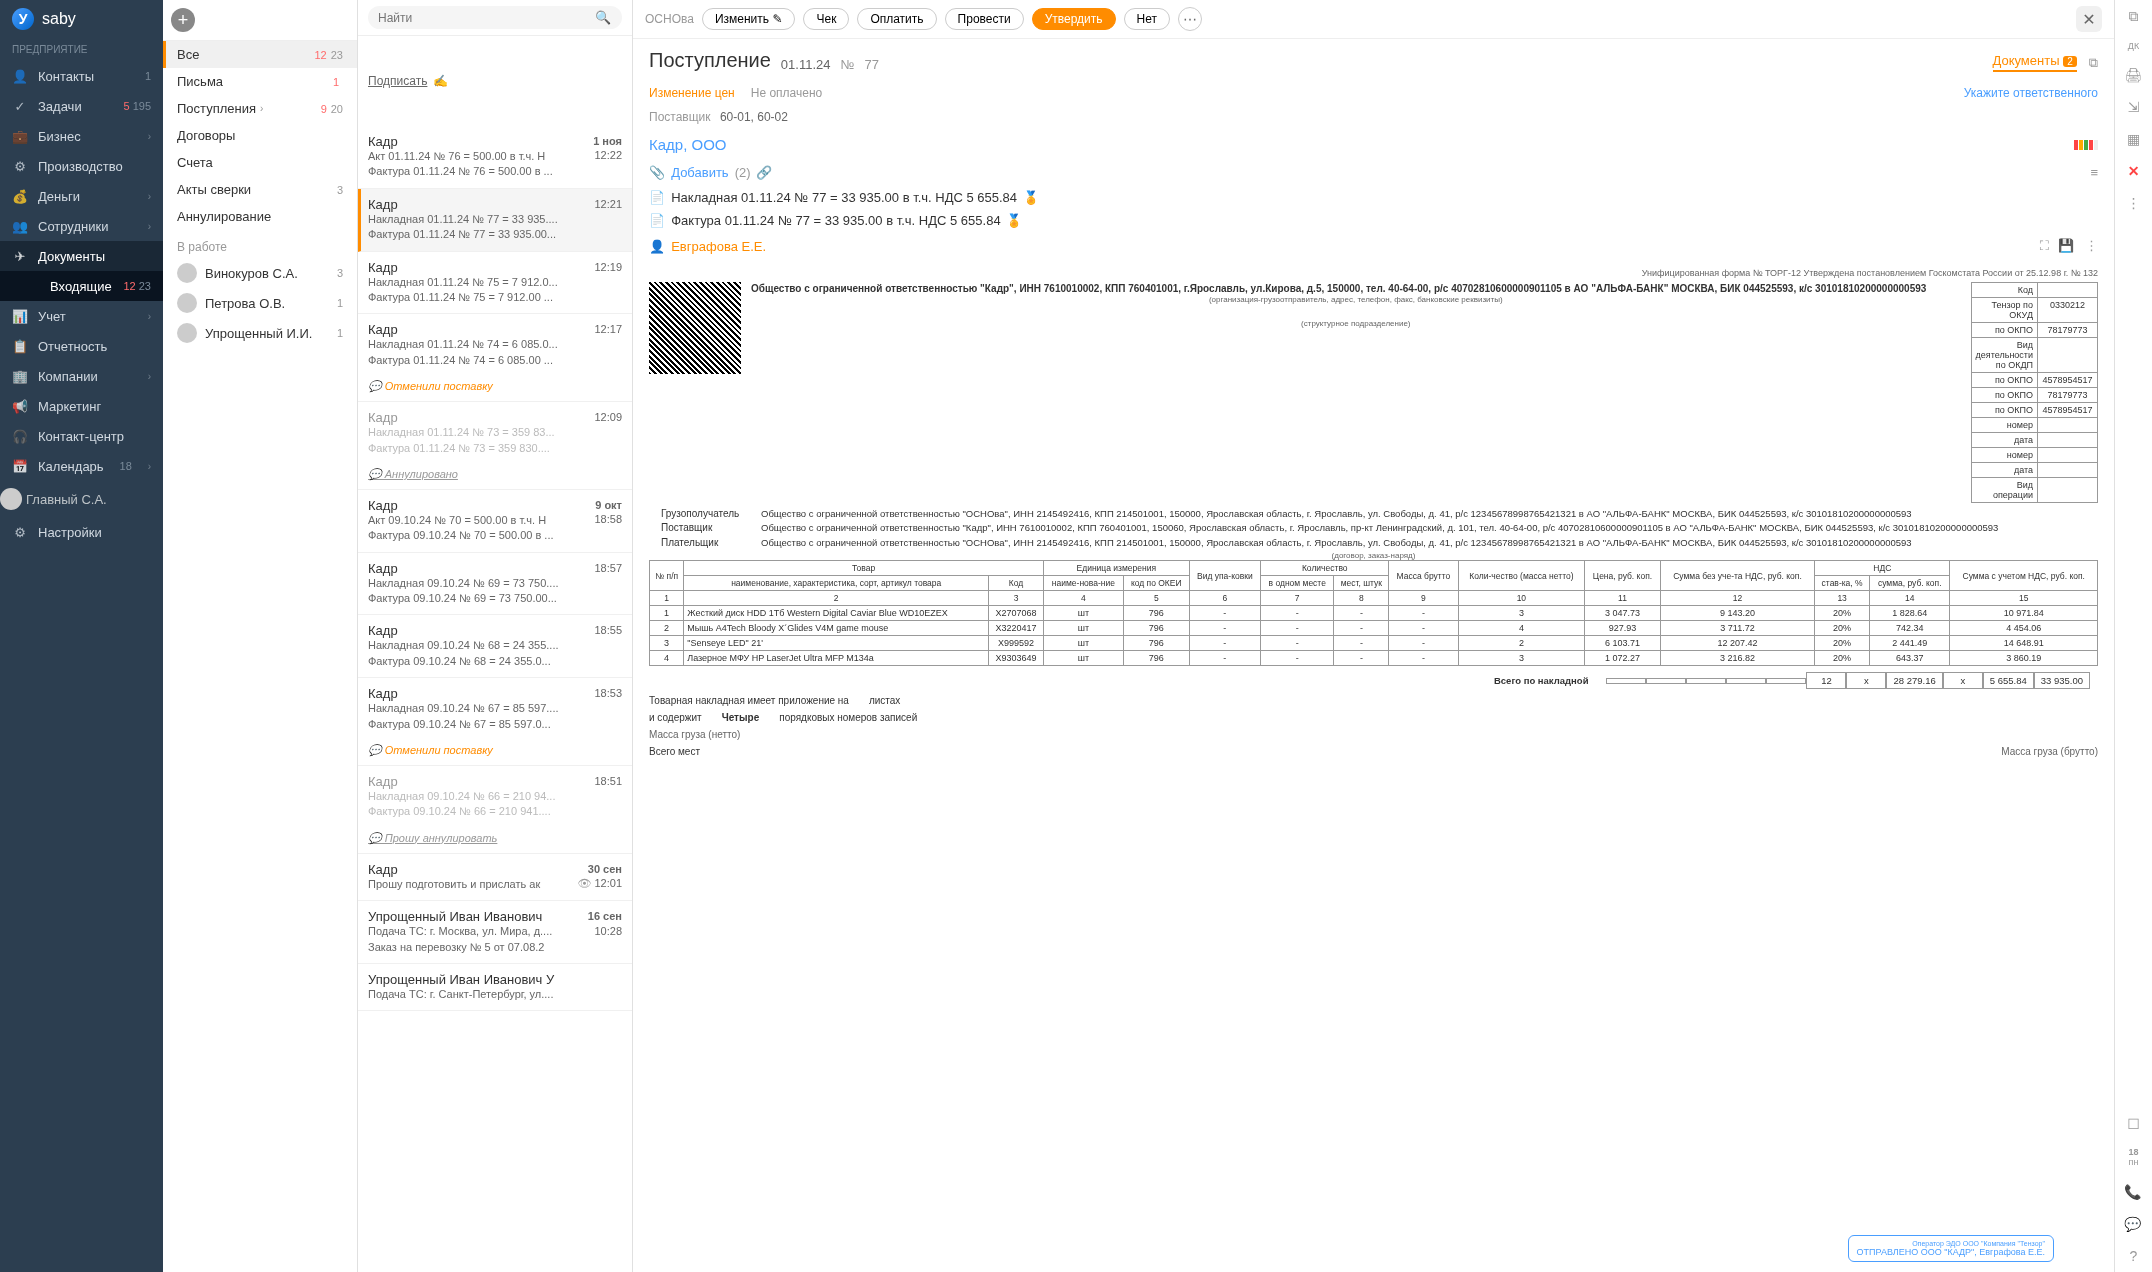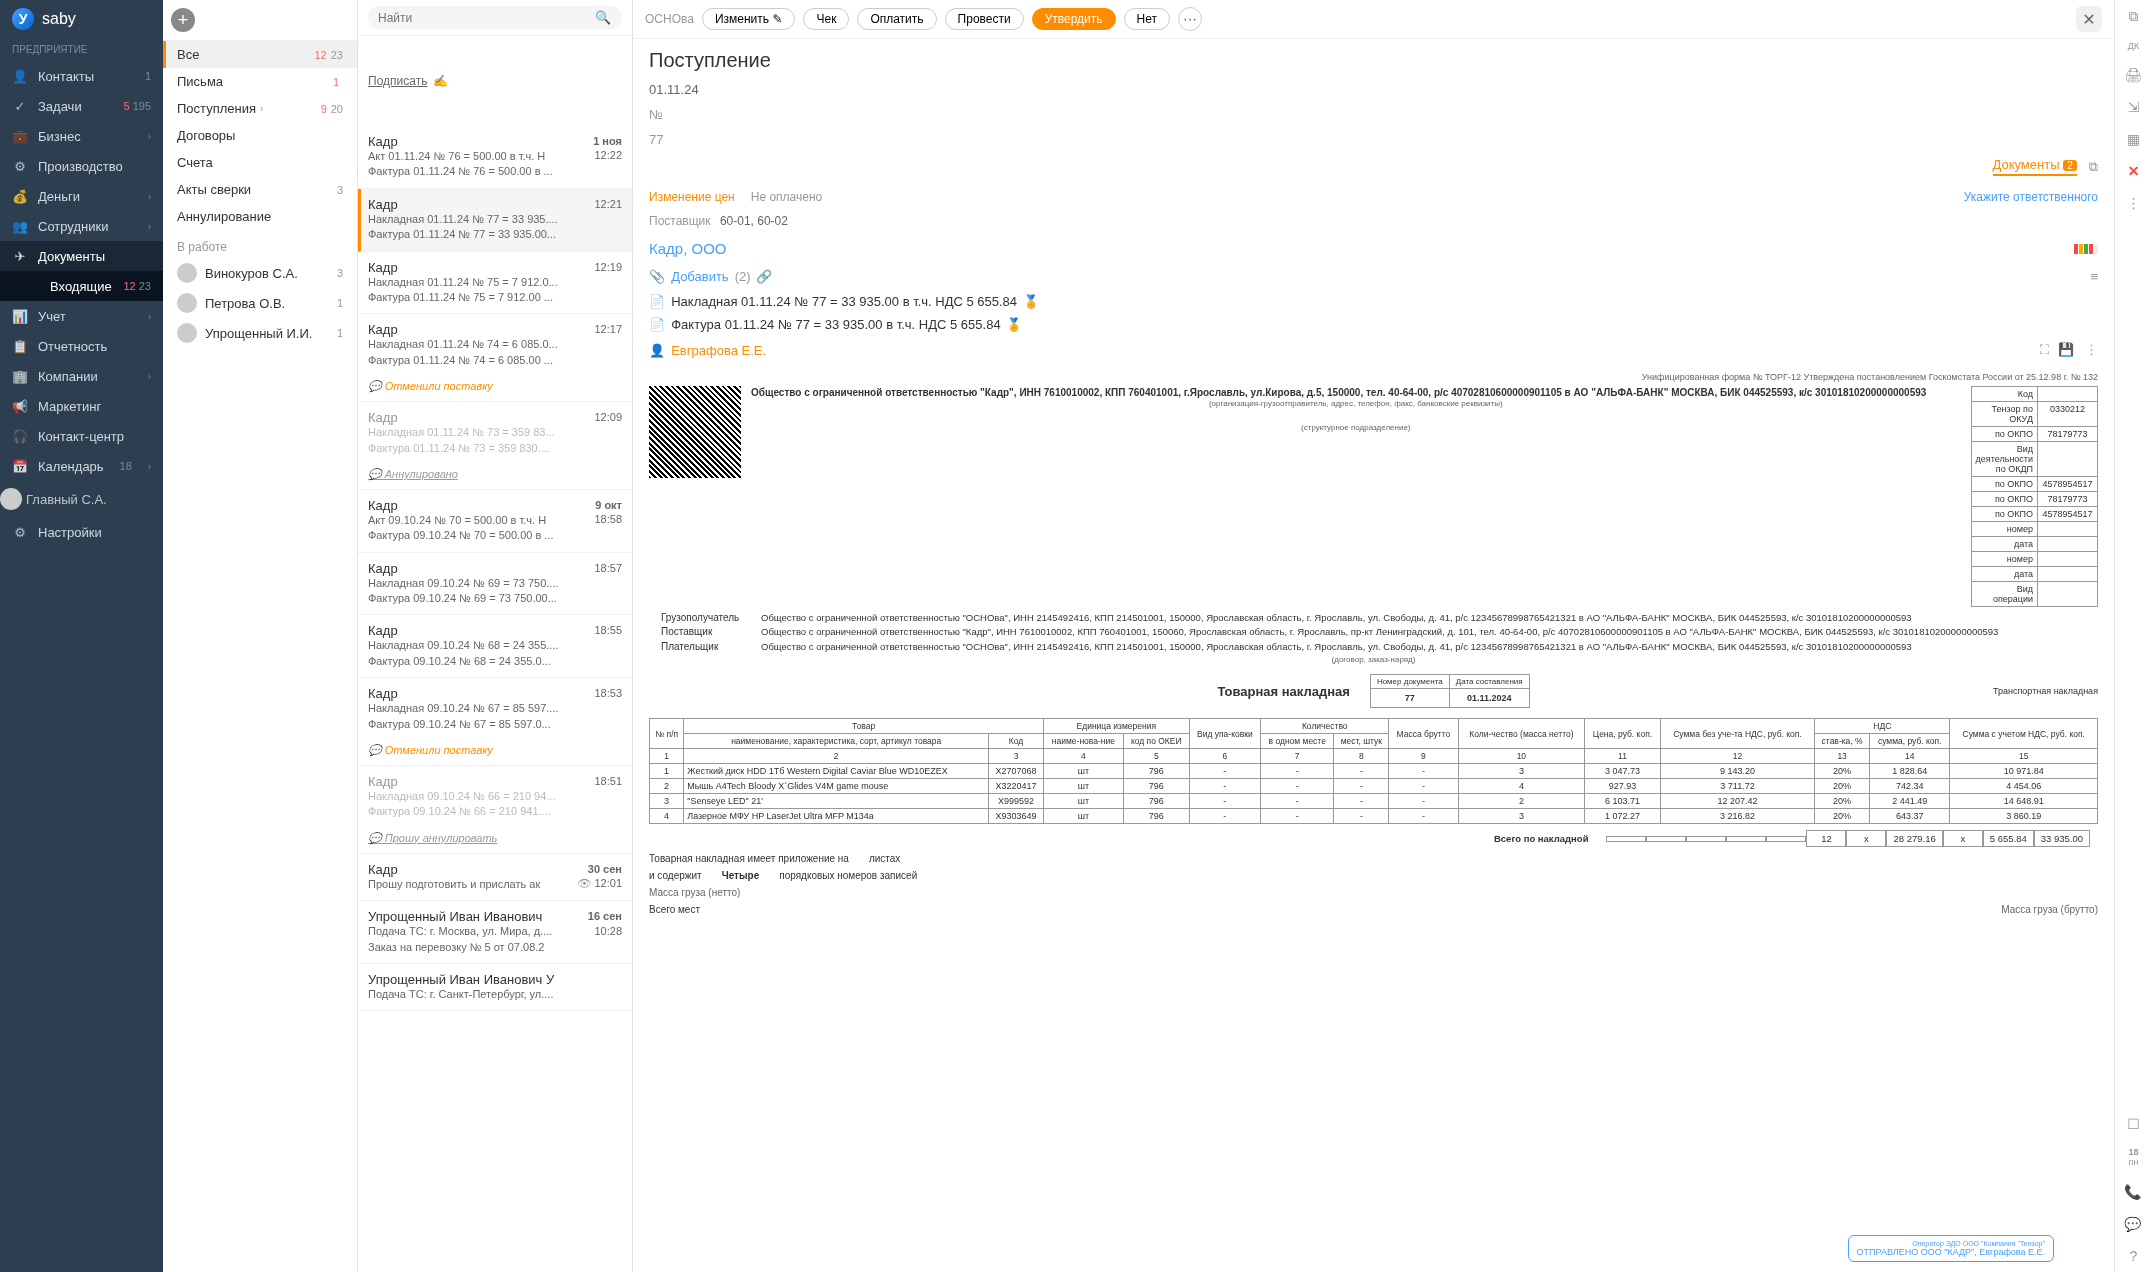--- a/index.html
+++ b/index.html
@@ -54,21 +54,21 @@
 .li-status.gray{color:#999;text-decoration:underline;}
 .eye-icon{color:#999;font-size:11px;margin-right:3px;}
 
 
 .col4 { flex:1;display:flex;flex-direction:column;overflow:hidden;background:#fff;}
 .detail-header { display:flex;align-items:center;padding:6px 12px;gap:8px;border-bottom:1px solid #eee;}
 .dh-org{color:#999;font-size:12px;}
 .btn{border:1px solid #ccc;border-radius:14px;padding:3px 12px;font-size:12px;background:#fff;cursor:pointer;}
 .btn.orange{background:#ff8c00;color:#fff;border-color:#ff8c00;}
 .btn-icon{width:24px;height:24px;border:1px solid #ccc;border-radius:50%;display:inline-flex;align-items:center;justify-content:center;font-size:14px;color:#666;cursor:pointer;}
-.detail-title-row { padding:10px 16px;display:flex;align-items:flex-start;gap:10px;flex-direction:column;}
+.detail-title-row { padding:10px 16px;display:flex;align-items:flex-end;gap:10px;}
 .detail-title { font-size:20px;font-weight:500;}
 .detail-date { font-size:13px;color:#666;}
 .detail-num { font-size:13px;color:#999;}
 .tabs-right{margin-left:auto;display:flex;gap:12px;align-items:center;font-size:13px;}
 .tab-docs{color:#ff8c00;border-bottom:2px solid #ff8c00;padding-bottom:2px;}
 .tab-count{background:#ff8c00;color:#fff;border-radius:3px;padding:0 4px;font-size:10px;}
 .status-bar{display:flex;padding:4px 16px;gap:16px;font-size:12px;}
 .status-bar .warn{color:#ff8c00;}
 .status-bar .gray{color:#999;}
 .status-bar .link{color:#4a9eff;margin-left:auto;}
@@ -486,37 +486,20 @@
         </div>
       <div class="party-row">
           <div class="party-label">Поставщик</div>
           <div class="party-text">Общество с ограниченной ответственностью "Кадр", ИНН 7610010002, КПП 760401001, 150060, Ярославская область, г. Ярославль, пр-кт Ленинградский, д. 101, тел. 40-64-00, р/с 40702810600000901105 в АО "АЛЬФА-БАНК" МОСКВА, БИК 044525593, к/с 30101810200000000593</div>
         </div>
       <div class="party-row">
           <div class="party-label">Плательщик</div>
           <div class="party-text">Общество с ограниченной ответственностью "ОСНОва", ИНН 2145492416, КПП 214501001, 150000, Ярославская область, г. Ярославль, ул. Свободы, д. 41, р/с 12345678998765421321 в АО "АЛЬФА-БАНК" МОСКВА, БИК 044525593, к/с 30101810200000000593</div>
         </div>
       <div class="sub-label">(договор, заказ-наряд)</div>
-      <div class="waybill-title-row">
-        <span style="flex:1"></span>
-        <span class="waybill-title">Товарная накладная</span>
-        <table style="border-collapse:collapse;font-size:9px">
-          <tbody>
-              <tr>
-                <td class="num-box-hdr" style="border:1px solid #999;padding:2px 6px">Номер документа</td>
-                <td class="num-box-hdr" style="border:1px solid #999;padding:2px 6px">Дата составления</td>
-              </tr>
-          <tr>
-                <td style="border:1px solid #999;padding:4px 14px;font-weight:bold;text-align:center">77</td>
-                <td style="border:1px solid #999;padding:4px 14px;font-weight:bold;text-align:center">01.11.2024</td>
-              </tr>
-        </tbody>
-          </table>
-        <span style="flex:1;text-align:right;font-size:9px">Транспортная накладная</span>
-      </div>
       <table class="goods" id="goods">
           <thead>
             <tr>
               <th rowspan="2">№ п/п</th>
               <th colspan="2">Товар</th>
               <th colspan="2">Единица измерения</th>
               <th rowspan="2">Вид упа-ковки</th>
               <th colspan="2">Количество</th>
               <th rowspan="2">Масса брутто</th>
               <th rowspan="2">Коли-чество (масса нетто)</th>

